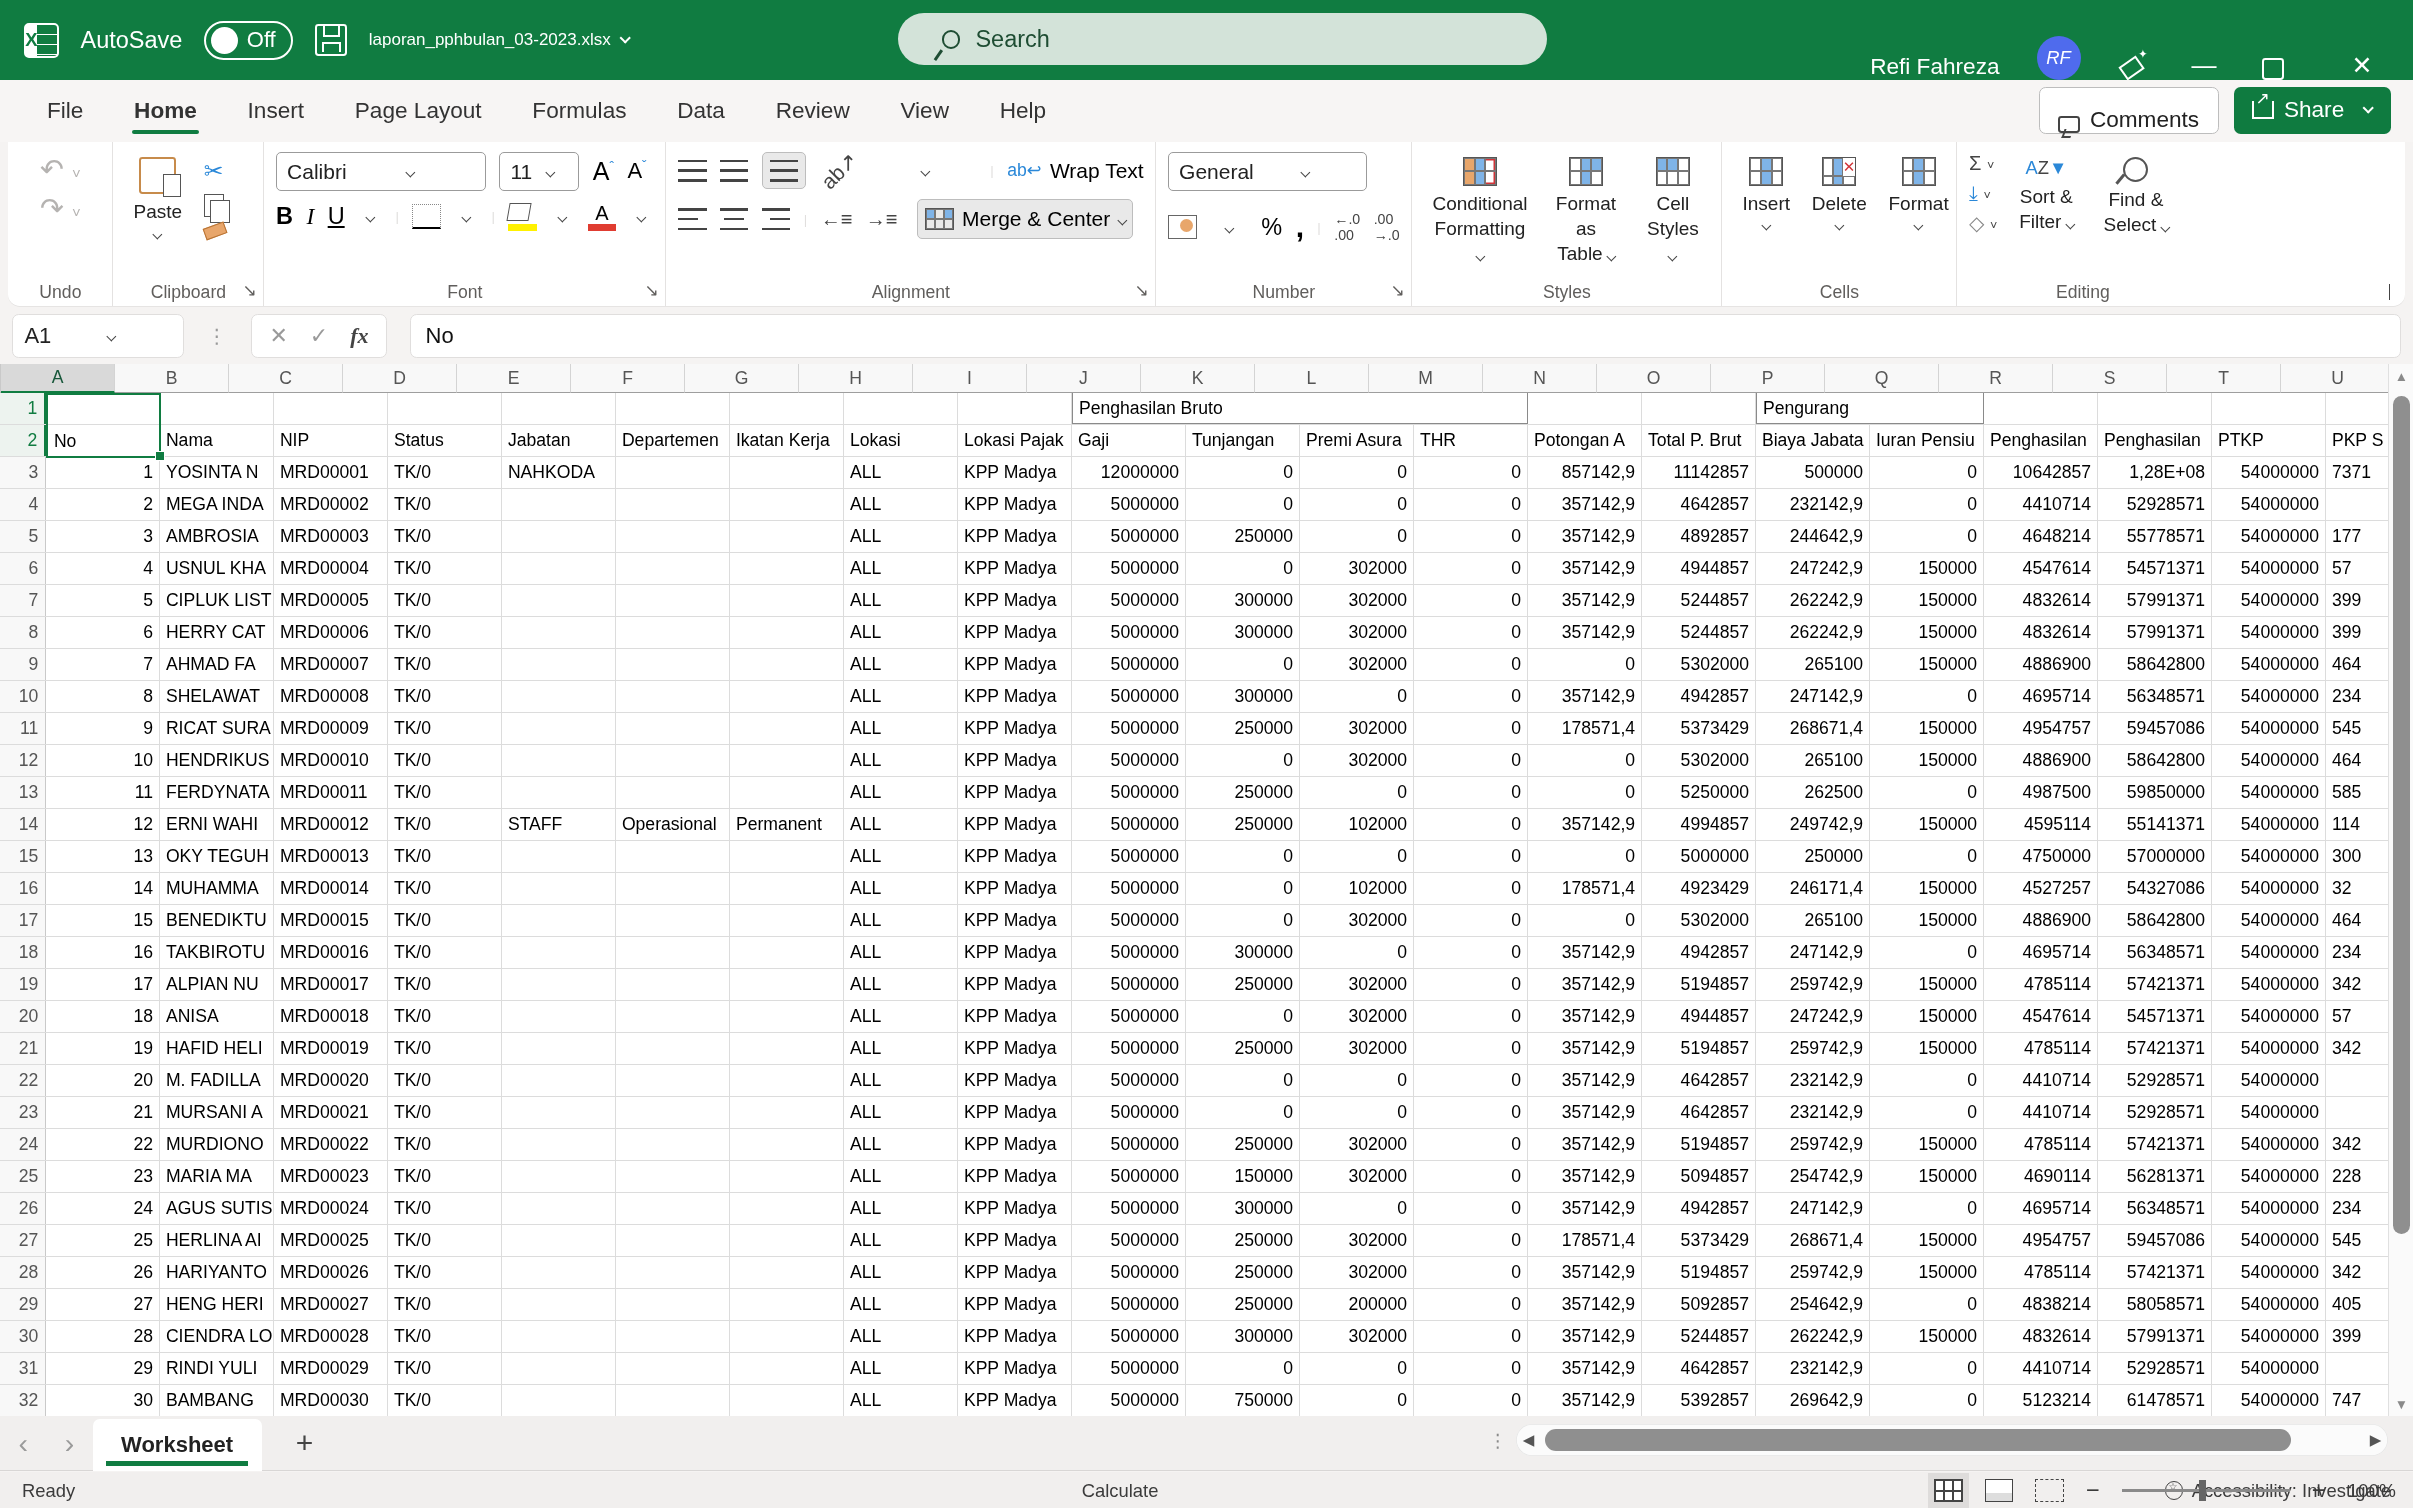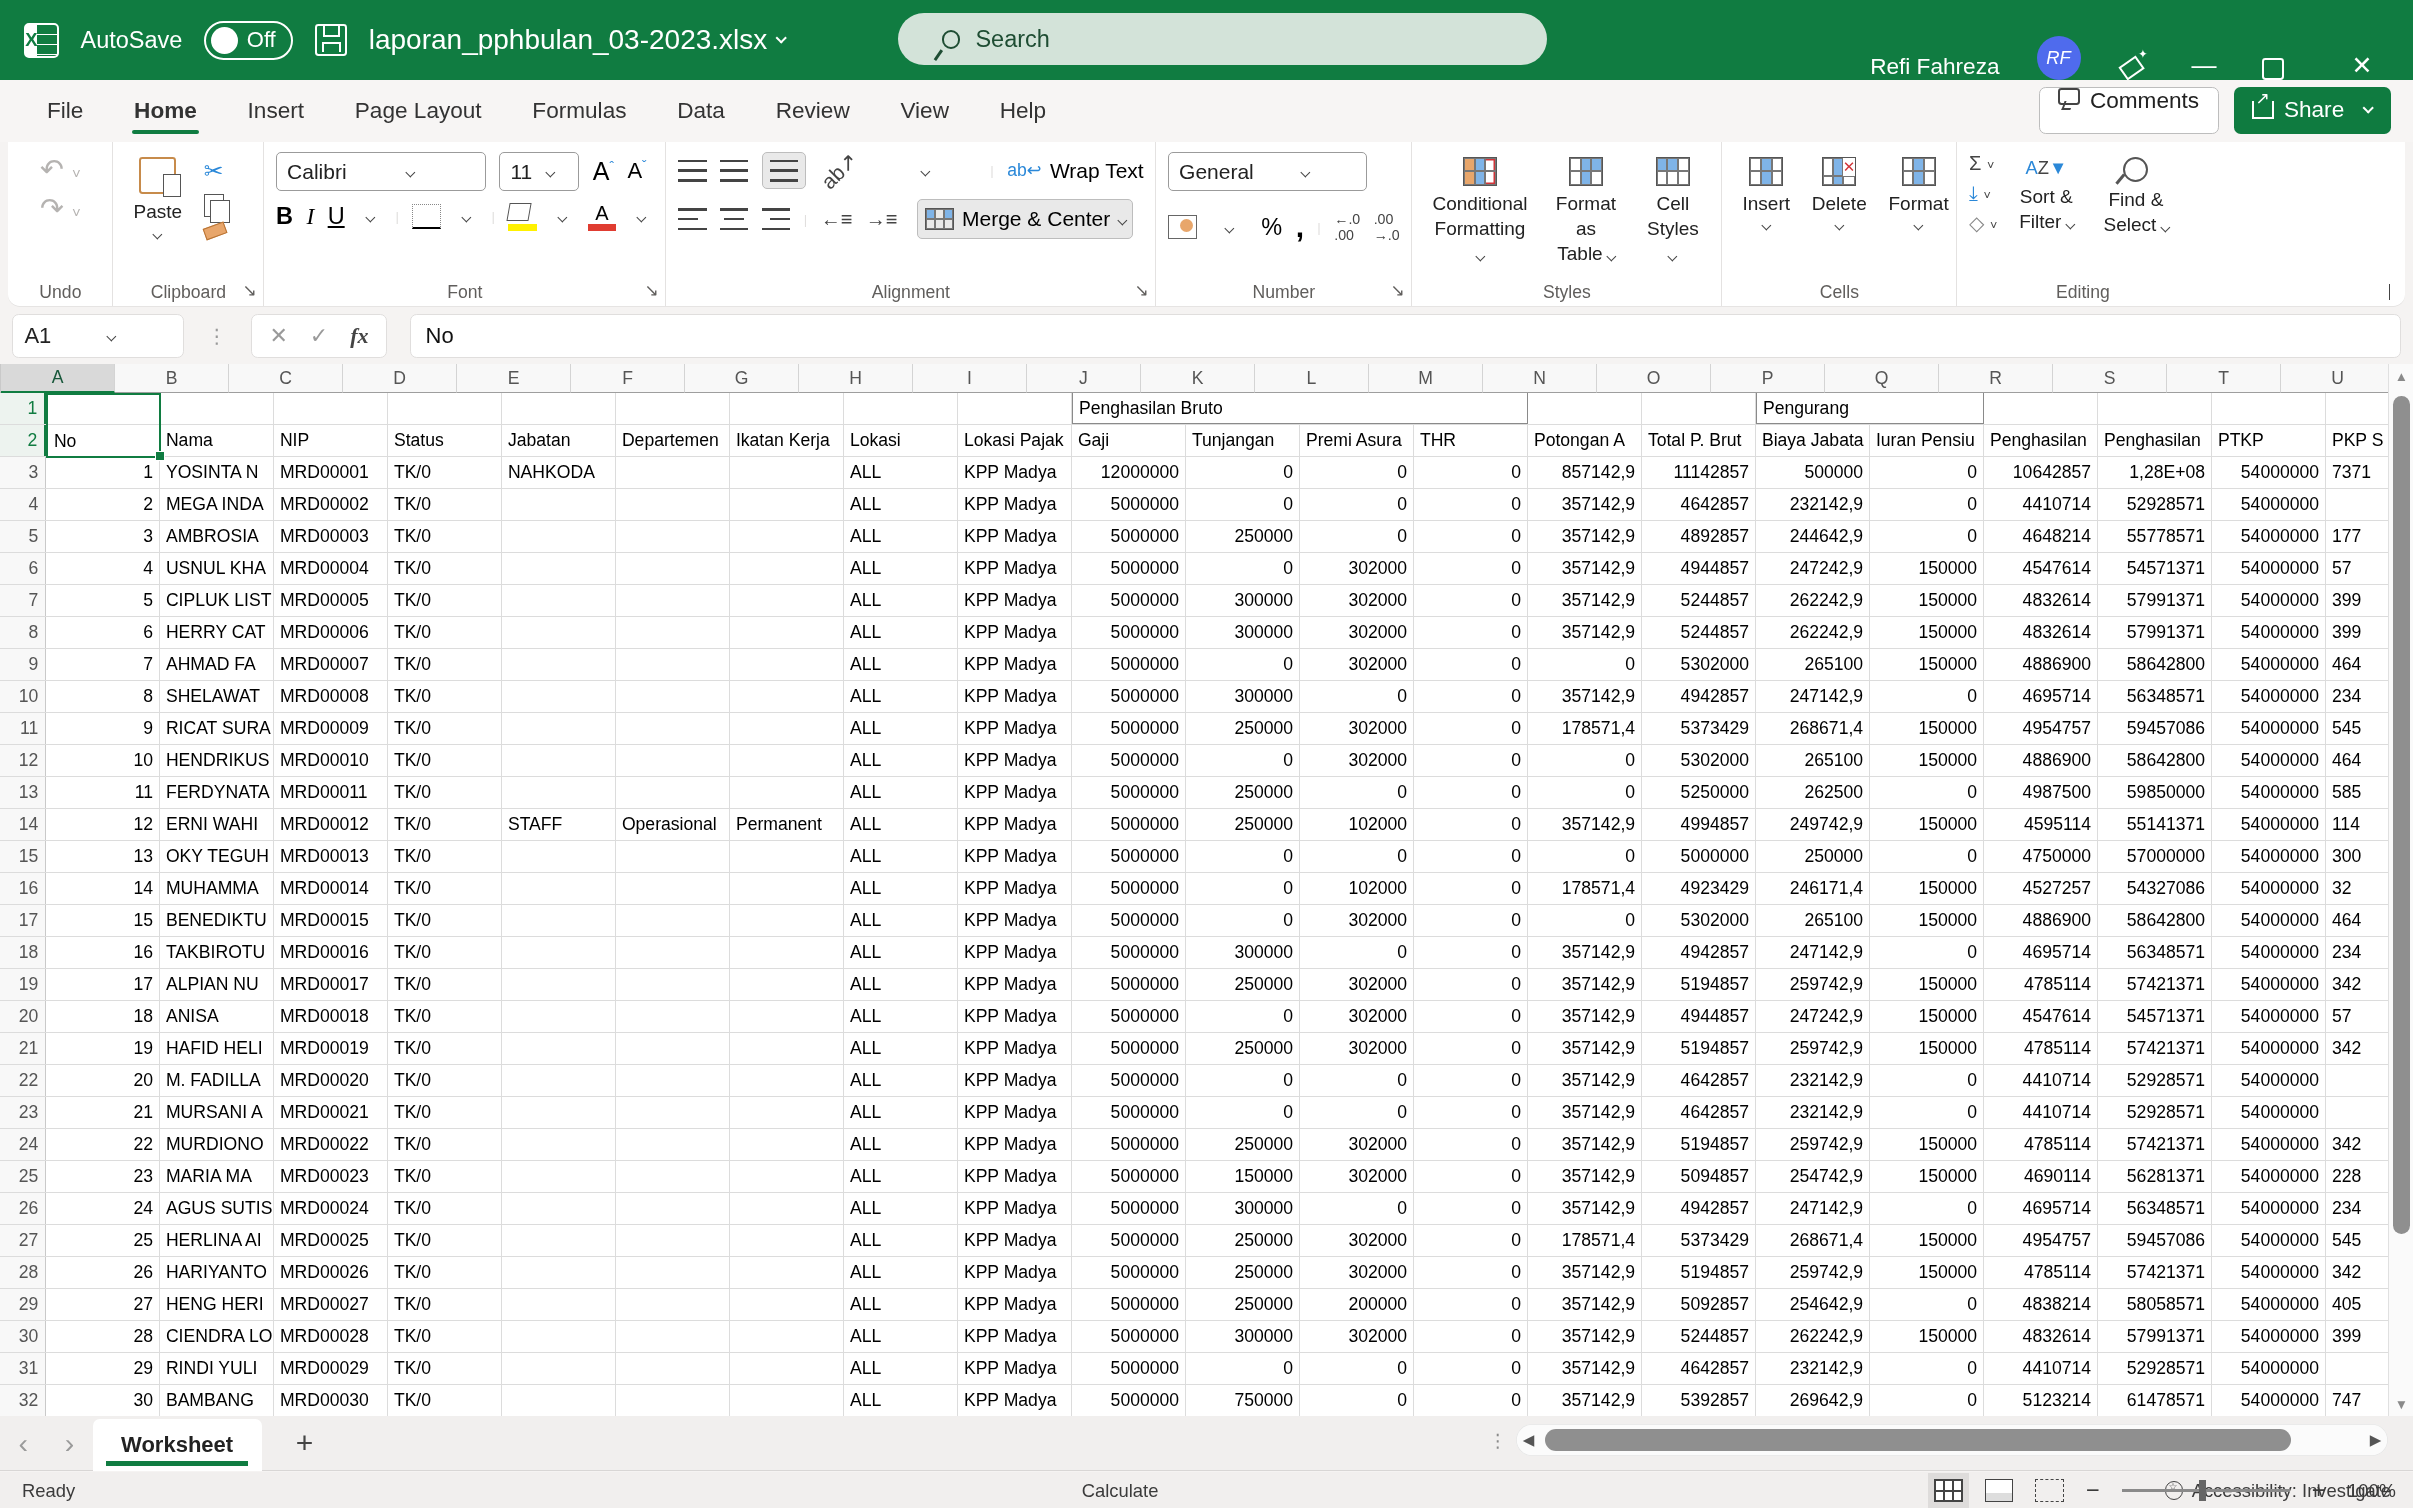--- a/index.html
+++ b/index.html
@@ -17,21 +17,21 @@
   .app-icon .cells { grid-column:2; display:grid; grid-template-rows:1fr 1fr 1fr; }
   .app-icon .cells div { border-bottom:1.7px solid #fff; }
   .tb-text { font-size:23.5px; }
   .toggle { display:flex; align-items:center; gap:8.4px; border:2.5px solid #fff;
     border-radius:22px; height:39px; padding:0 15px 0 5px; }
   .knob { width:27px; height:27px; border-radius:50%; background:#fff; }
   .toggle span { font-size:22px; }
   .save-icon { width:32px; height:32px; border:2.5px solid #fff; border-radius:3.4px; position:relative; }
   .save-icon:before { content:""; position:absolute; left:5.9px; top:-0.8px; width:13.4px; height:10px; border:2.5px solid #fff; border-top:none; }
   .save-icon:after { content:""; position:absolute; left:5px; bottom:1.7px; width:15px; height:8.4px; border:2.5px solid #fff; border-bottom:none; }
-  .fname { font-size:28px; display:flex; align-items:center;justify-content:flex-end; }
+  .fname { font-size:17px; display:flex; align-items:center;justify-content:flex-end; }
   .chev { display:inline-block; width:8.4px; height:8.4px; border-right:2.5px solid currentColor;
     border-bottom:2.5px solid currentColor; transform:rotate(45deg); margin-left:10px; margin-bottom:4.2px; }
   .searchbar { position:absolute; left:898px; top:13.4px; width:649px; height:52px;
     background:#D3E3D9; border-radius:26px; display:flex; align-items:center;
     color:#1E4D33; font-size:23.5px; gap:15px; padding-left:44px; }
   .mag { width:18.4px; height:18.4px; border:2.5px solid #1E4D33; border-radius:50%; position:relative; }
   .mag:after { content:""; position:absolute; left:-6.7px; top:17px; width:2.5px; height:11.7px;
     background:#1E4D33; transform:rotate(35deg); }
   .tb-right { position:absolute; right:0; top:0; height:80px; display:flex; align-items:flex-end; gap:37px; padding-right:30px; }
   .tb-right .uname { font-size:22.6px; }
@@ -47,21 +47,21 @@
   
   .tabrow { position:absolute; left:0; top:80px; width:2413px; height:62px; background:#F7F5F4;
     display:flex; align-items:center; }
   .tabs { display:flex; gap:6.7px; padding-left:25px; }
   .rtab { font-size:22.6px; color:#333; padding:11.7px 22px; position:relative; }
   .rtab.active { font-weight:bold; }
   .rtab.active:after { content:""; position:absolute; left:20px; right:20px; bottom:1.7px;
     height:4.2px; background:#107C41; border-radius:2.5px; }
   .tabrow-right { position:absolute; right:22px; top:6.7px; display:flex; gap:15px; align-items:center; }
   .comments-btn { height:47px; border:1.7px solid #BDBDBD; border-radius:6.7px; background:#fff;
-    display:flex; align-items:flex-start; gap:10px; padding:0 18.4px; font-size:22.6px; color:#222; }
+    display:flex; align-items:flex-end; gap:10px; padding:0 18.4px; font-size:22.6px; color:#222; }
   .bubble { width:22px; height:17px; border:2.5px solid #444; border-radius:3.4px; position:relative; }
   .bubble:after { content:""; position:absolute; left:3.4px; bottom:-6.7px; width:6.7px; height:6.7px;
     border-left:2.5px solid #444; border-bottom:2.5px solid #444; transform:skewX(-20deg); }
   .share-btn { height:47px; border-radius:6.7px; background:#0F7B40; color:#fff;
     display:flex; align-items:center; gap:10px; padding:0 18.4px; font-size:22.6px; }
   .share-ic { width:22px; height:18.4px; border:2.5px solid #fff; border-top:none; position:relative; }
   .share-ic:after { content:"↗"; position:absolute; left:1.7px; top:-13.4px; font-size:17px; }
 
   
   .ribbon { position:absolute; left:8.4px; top:142px; width:2397px; height:164px; background:#fff;

